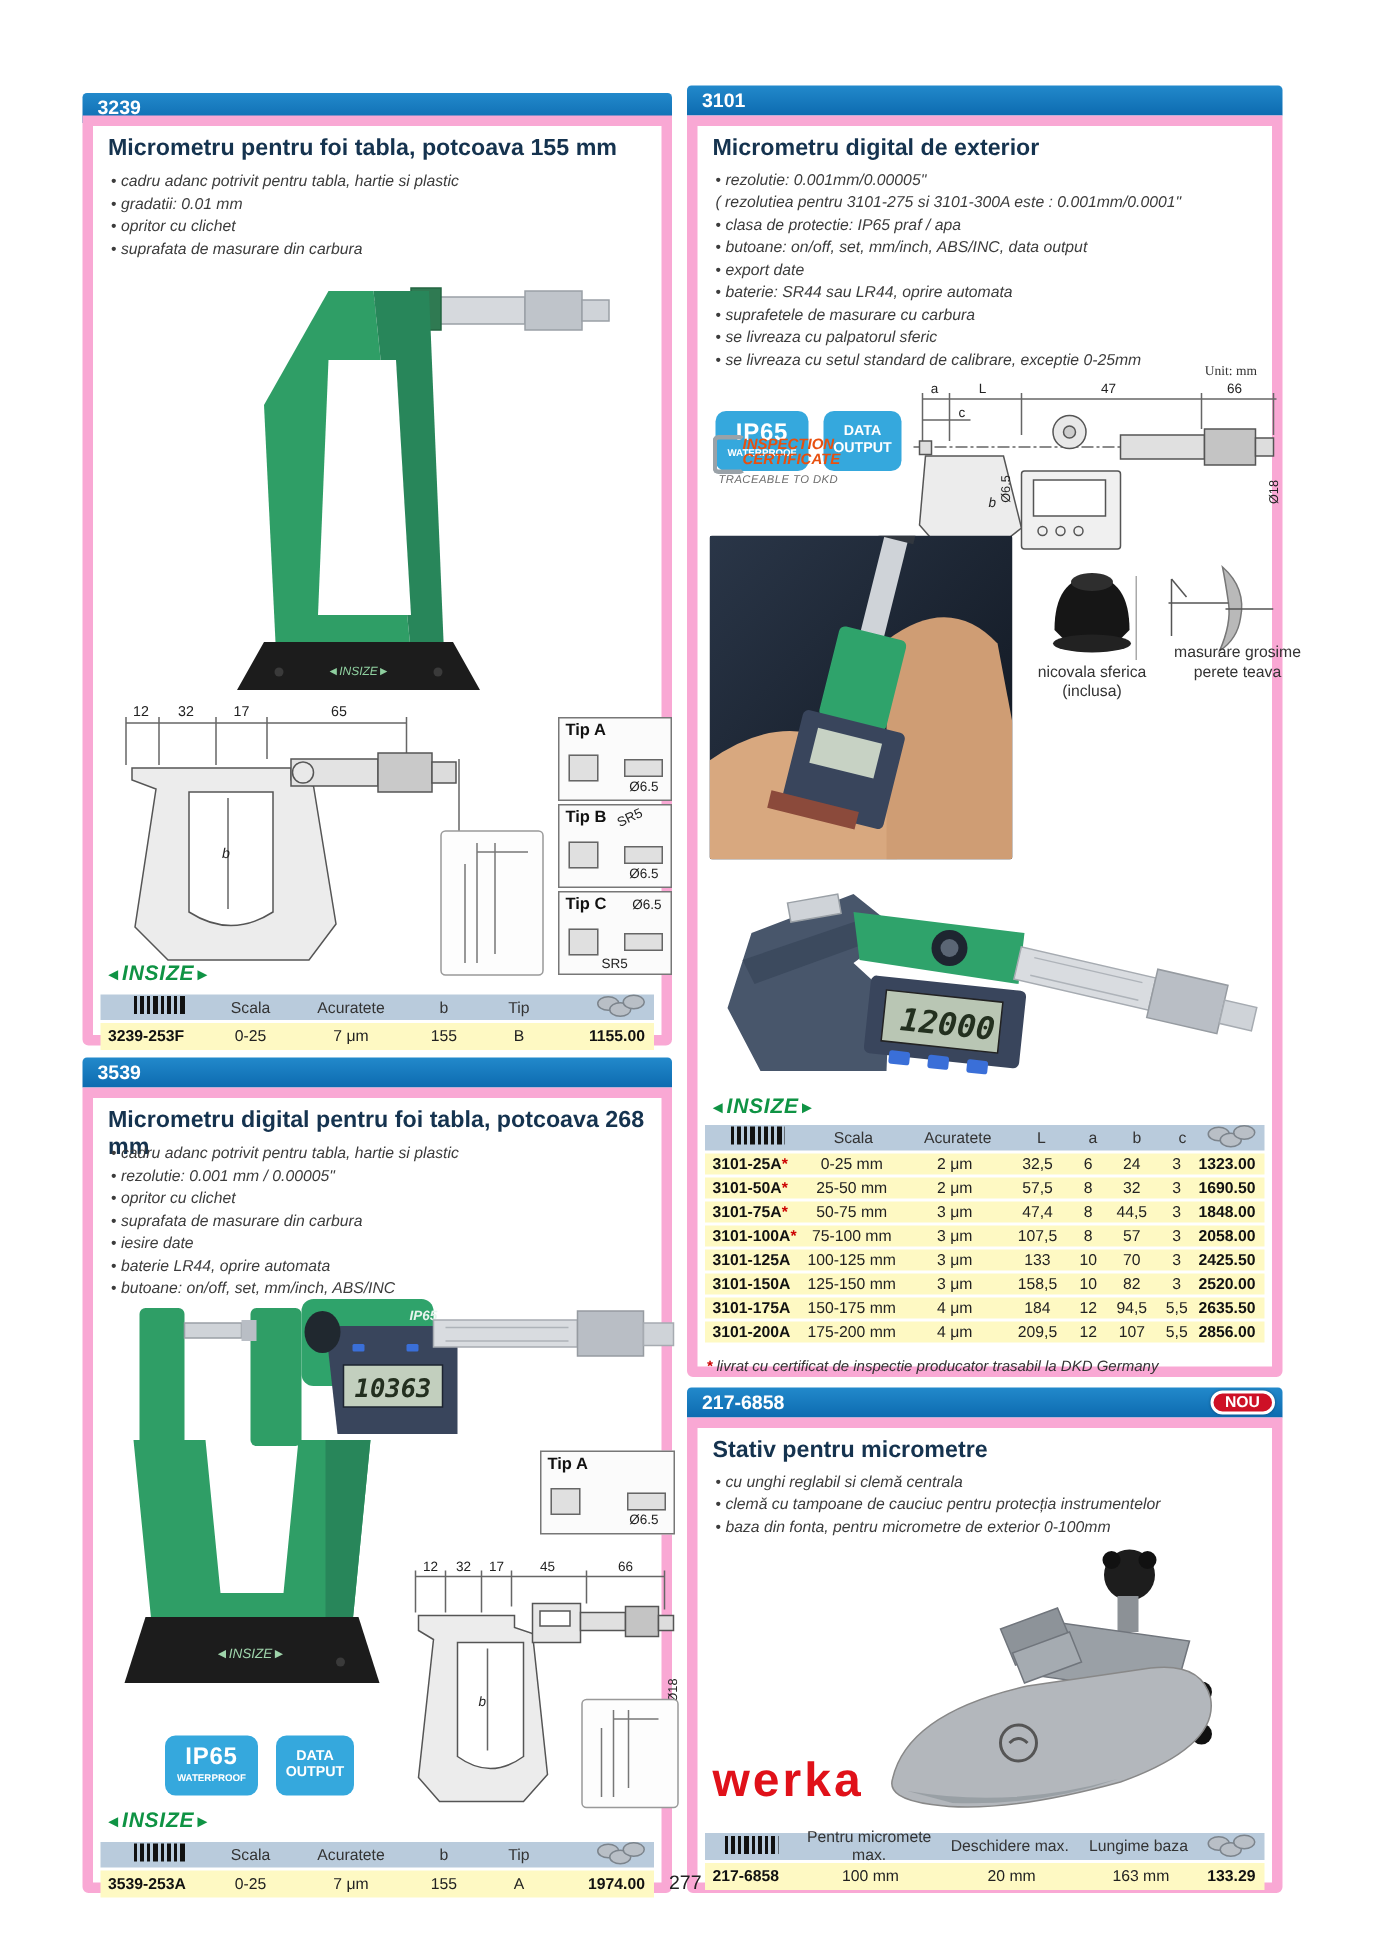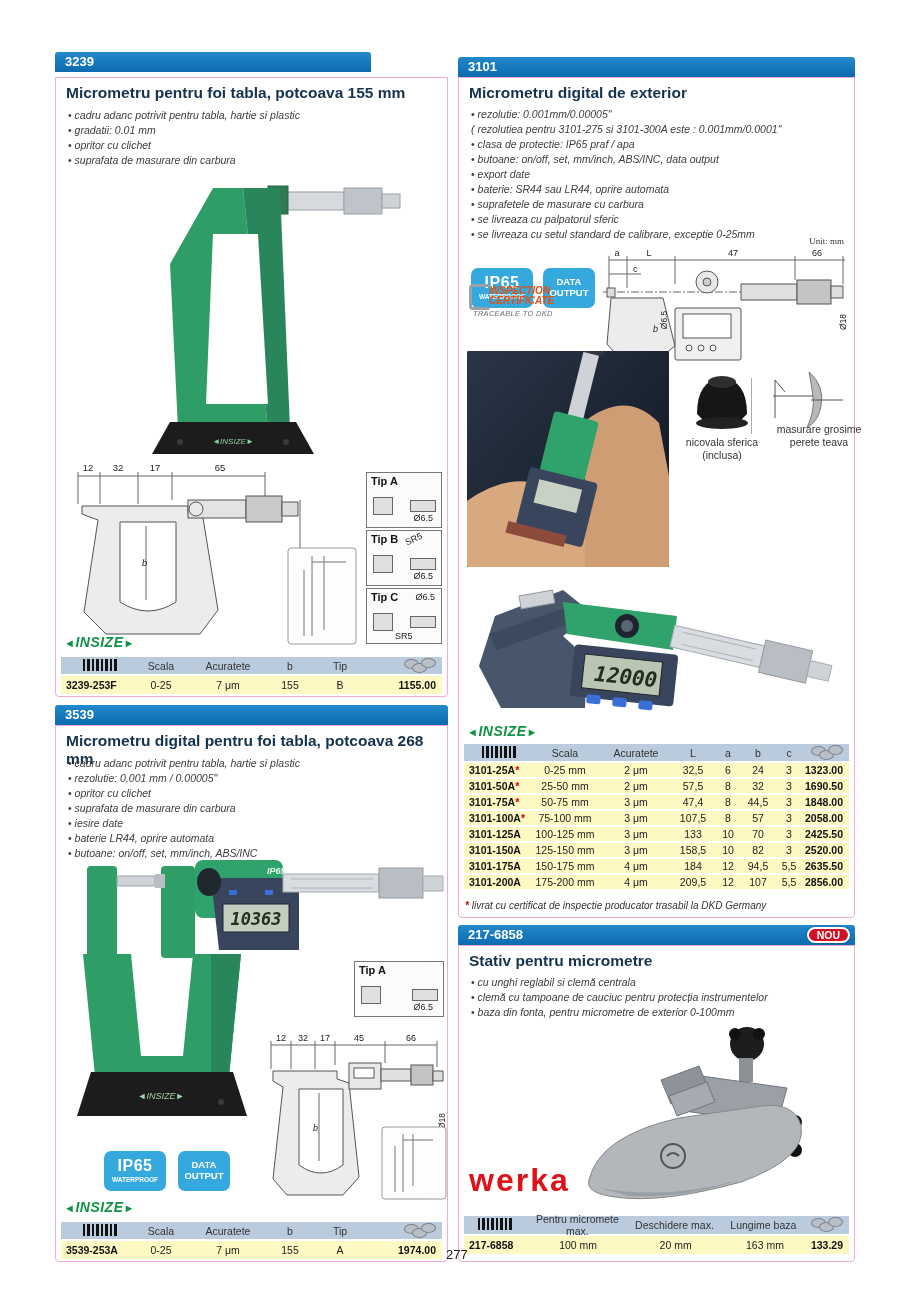--- a/index.html
+++ b/index.html
@@ -1,19 +1,19 @@
 <!DOCTYPE html>
 <html><head>
 <meta charset="utf-8">
 <style>
   html,body{margin:0;padding:0;background:#fff;}
   .page{position:relative;width:920px;height:1301px;background:#fff;font-family:"Liberation Sans",sans-serif;overflow:hidden;}
   .hdrbar{position:absolute;height:20px;background:linear-gradient(180deg,#2289cb,#0d6bb0);border-radius:3px 3px 0 0;
           color:#fff;font-weight:bold;font-size:13px;line-height:20px;padding-left:10px;box-sizing:border-box;}
-  .card{position:absolute;background:#fff;border:1px solid #f9a8d4;border-radius:0 0 4px 4px;box-sizing:border-box;}
+  .card{position:absolute;background:#fff;border:7px solid #f9a8d4;border-radius:0 0 4px 4px;box-sizing:border-box;}
   .ptitle{position:absolute;left:10px;top:6px;font-size:15.5px;font-weight:bold;color:#15334f;}
   .bullets{position:absolute;left:12px;font-size:10.5px;line-height:15px;font-style:italic;color:#3c3c3c;}
   .bullet::before{content:"• ";font-style:normal;}
   .bullet.no-dot::before{content:"";}
   .insize{position:absolute;color:#0f9344;font-weight:bold;font-style:italic;font-size:14px;letter-spacing:.5px;}
   .insize .arr{font-size:11px;}
   
   .ptable{position:absolute;left:5px;right:5px;}
   .trow{display:flex;align-items:center;background:#fef9c3;margin-top:2px;font-size:10.5px;color:#222;}
   .trow.thead{background:#b9cbdc;color:#333;}
@@ -79,21 +79,21 @@
   .tipbox .jawL{position:absolute;left:6px;top:24px;width:18px;height:16px;background:#e0e0e0;border:1px solid #666;}
   .tipbox .jawR{position:absolute;right:5px;top:27px;width:24px;height:10px;background:#e0e0e0;border:1px solid #666;}
   svg text{font-family:"Liberation Sans",sans-serif;}
   .lcdtxt{font-family:"DejaVu Sans Mono",monospace;font-weight:bold;}
 </style>
 </head>
 <body>
 
 <div class="page">
 
-  <div class="hdrbar" style="left:55px;top:52px;width:316px;">
+  <div class="hdrbar" style="left:55px;top:62px;width:393px;">
     <span>3239</span>
   </div>
   <div class="card" style="left:55px;top:77px;width:393px;height:620px;">
     <div class="ptitle">Micrometru pentru foi tabla, potcoava 155 mm</div>
     <div class="bullets" style="top:30px;">
       <div class="bullet">cadru adanc potrivit pentru tabla, hartie si plastic</div>
       <div class="bullet">gradatii: 0.01 mm</div>
       <div class="bullet">opritor cu clichet</div>
       <div class="bullet">suprafata de masurare din carbura</div>
     </div>

